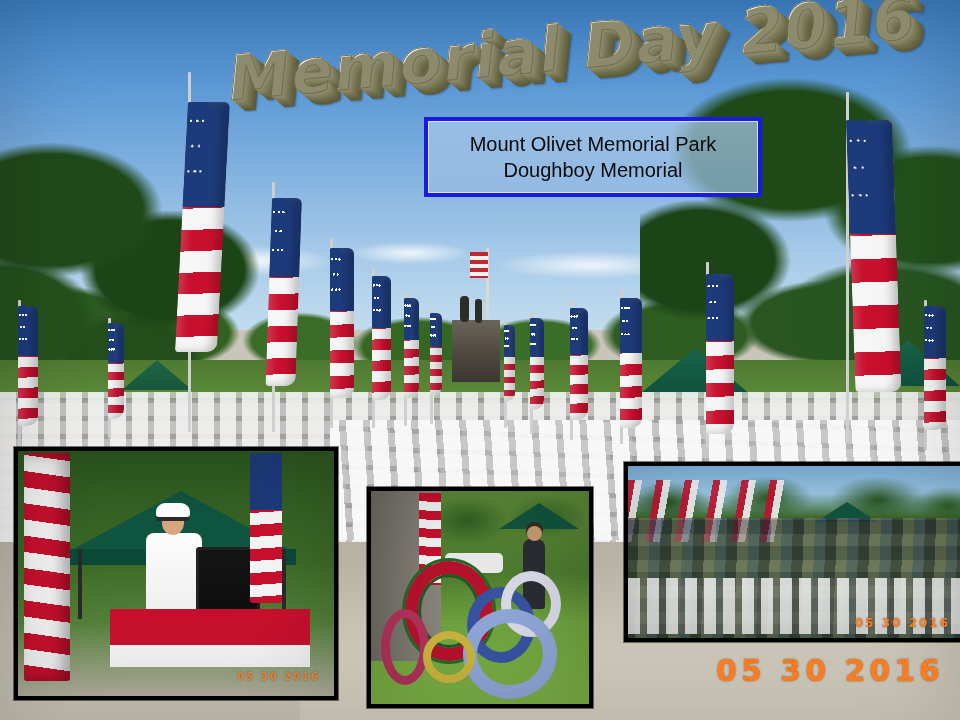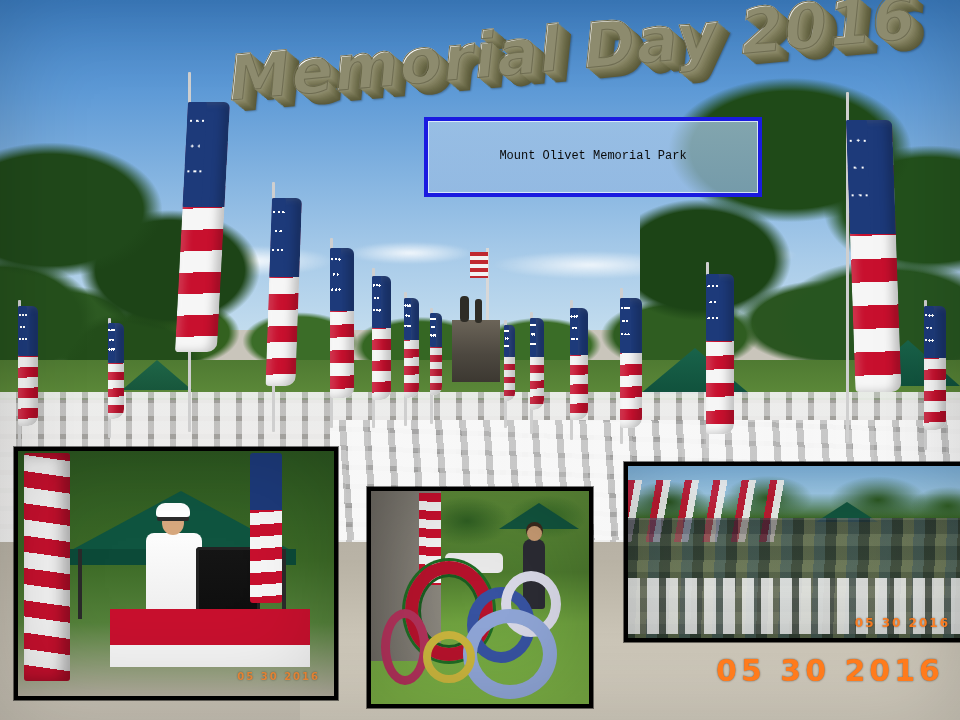--- a/index.html
+++ b/index.html
@@ -154,21 +154,21 @@
     -webkit-text-stroke:1px #6f6d52;
   }
 
   
   #caption-box{
     position:absolute;left:424px;top:117px;width:330px;height:72px;
     border:4px solid #1a1ae0;
     background:linear-gradient(180deg,rgba(168,200,232,.72),rgba(150,186,226,.72));
     box-shadow:inset 0 0 0 1px rgba(230,240,255,.85);
     display:flex;flex-direction:column;align-items:center;justify-content:center;
-    color:#0a0a0a;font-size:12px;line-height:1.32;text-align:center;font-family:Liberation Mono, monospace;
+    color:#0a0a0a;font-size:20px;line-height:1.32;text-align:center;
   }
 
   
   .inset{position:absolute;border:4px solid #000;overflow:hidden;box-shadow:0 0 0 1px rgba(0,0,0,.5);}
   #inset-speaker{left:14px;top:447px;width:316px;height:245px;}
   #inset-wreaths{left:367px;top:487px;width:218px;height:213px;}
   #inset-crowd{left:624px;top:462px;width:332px;height:172px;}
 
   .datestamp{
     position:absolute;color:#ff7b1c;font-weight:bold;
@@ -332,20 +332,21 @@
 
     <div class="datestamp" id="stamp-main">05  30  2016</div>
   </div>
 
   <div id="wordart">
     <div class="txt">Memorial Day 2016</div>
   </div>
 
   <div id="caption-box">
     <div>Mount Olivet Memorial Park</div>
+    <div>Doughboy Memorial</div>
   </div>
 
   <div class="inset" id="inset-speaker">
     <div class="sp-bg"></div>
     <div class="sp-canopy"></div>
     <div class="sp-canopyskirt"></div>
     <div class="sp-post" style="left:60px;"></div>
     <div class="sp-post" style="left:264px;"></div>
     <div class="sp-podium"></div>
     <div class="sp-body"></div>

